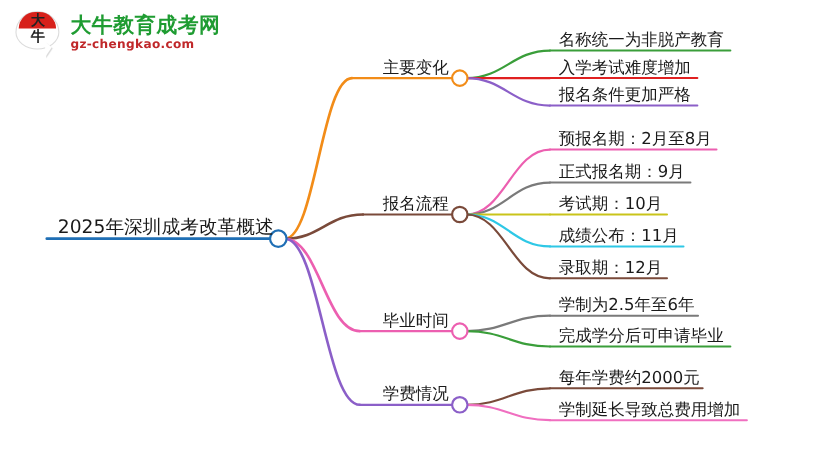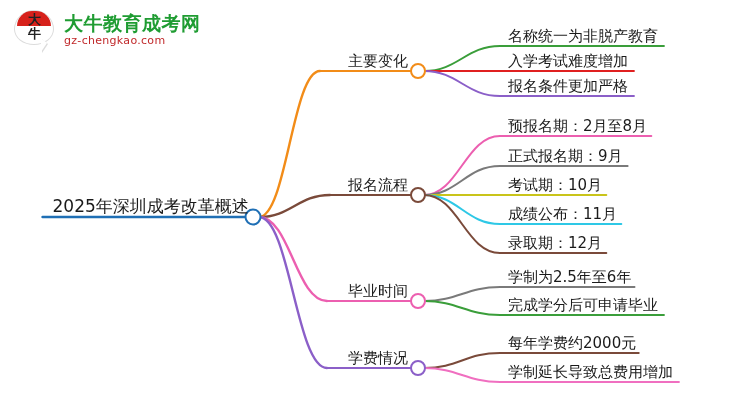--- a/index.html
+++ b/index.html
@@ -78,21 +78,21 @@
     font-family: "DejaVu Sans", sans-serif;
     font-size: 19px;
     font-weight: bold;
     color: #1f9c32;
     letter-spacing: 0.5px;
     line-height: 22px;
   }
   #logo-url {
     font-family: "DejaVu Sans", sans-serif;
     font-size: 11px;
-    font-weight: normal;
+    font-weight: bold;
     color: #c0282a;
     letter-spacing: 0.3px;
     line-height: 14px;
   }
 
   
   #mindmap-svg {
     position: absolute;
     left: 0; top: 0;
     width: 750px;

